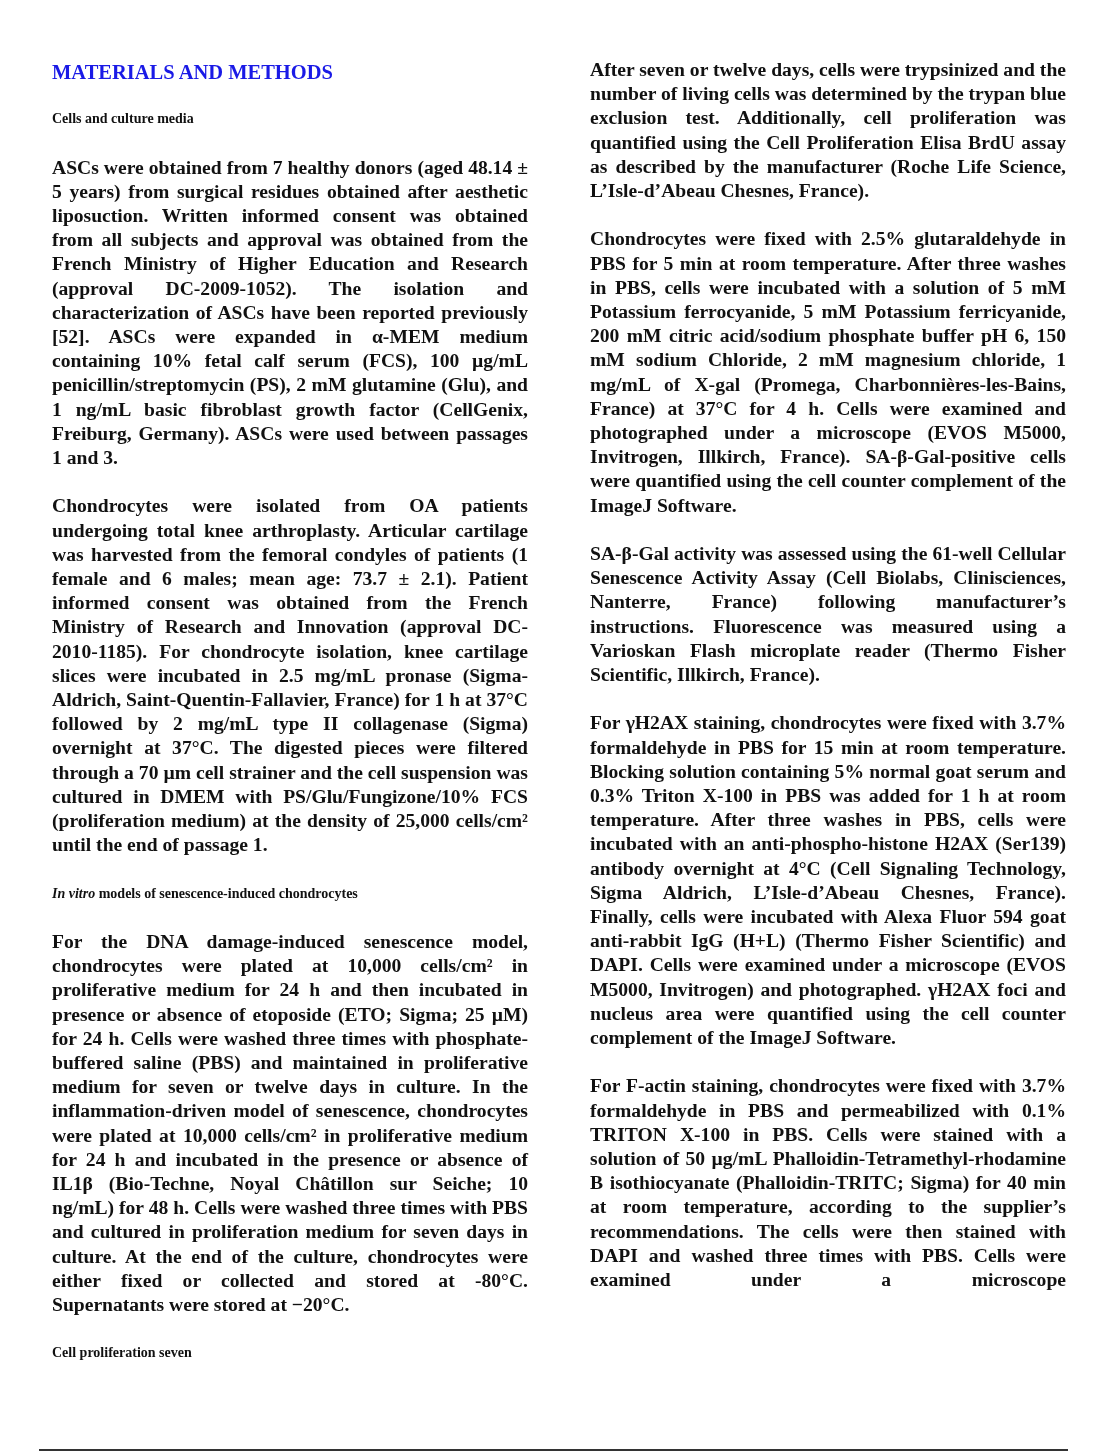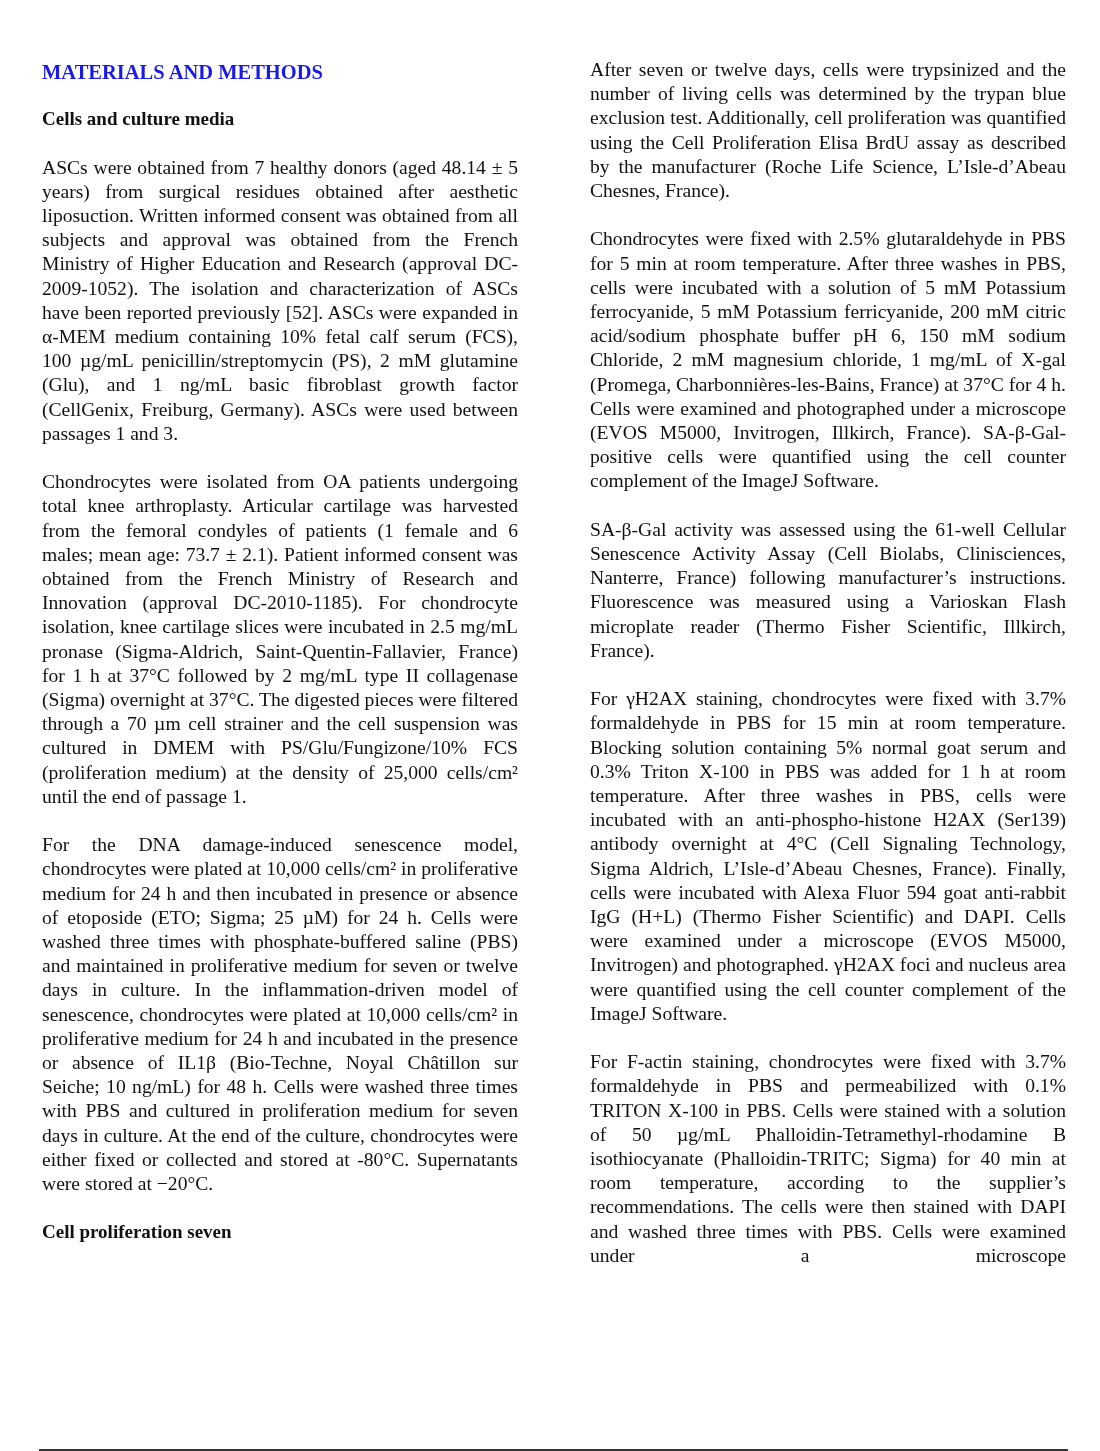--- a/index.html
+++ b/index.html
@@ -5,48 +5,49 @@
   html, body { margin: 0; padding: 0; background: #ffffff; }
   body {
     width: 1100px; height: 1451px; position: relative; overflow: hidden;
     font-family: "Liberation Serif", "DejaVu Serif", serif;
     color: #111111;
   }
   .col {
     position: absolute; top: 58px; width: 476px;
     font-size: 19.6px; line-height: 24.2px;
   }
-  .col-left { left: 42px; }
+  .col-left { left: 52px; }
   .col-right { left: 590px; }
   .section-title {
     font-weight: bold; color: #1a1ae6; font-size: 20.5px;
     margin: 2px 0 23px 0; letter-spacing: 0px;
   }
   .subhead {
-    font-weight: bold; font-size: 19px; margin: 0 0 24.2px 0;
+    font-weight: bold; font-size: 14px; margin: 0 0 24.2px 0;
   }
   .para {
-    margin: 0 0 24.2px 0; text-align: justify; text-align-last: left;
+    margin: 0 0 24.2px 0; text-align: justify; text-align-last: left; font-weight: bold;
   }
   .para.cut { text-align-last: justify; margin-bottom: 0; margin-top: 8px; }
   .it { font-style: italic; }
   sup { font-size: 12px; line-height: 0; vertical-align: 7px; }
   .rule {
     position: absolute; left: 39px; top: 1449px; width: 1029px; height: 2px;
     background: #333333;
   }
 </style>
 </head>
 <body>
 
 <div class="col col-left">
   <div class="section-title">MATERIALS AND METHODS</div>
   <div class="subhead">Cells and culture media</div>
   <p class="para">ASCs were obtained from 7 healthy donors (aged 48.14 ± 5 years) from surgical residues obtained after aesthetic liposuction. Written informed consent was obtained from all subjects and approval was obtained from the French Ministry of Higher Education and Research (approval DC-2009-1052). The isolation and characterization of ASCs have been reported previously [52]. ASCs were expanded in α-MEM medium containing 10% fetal calf serum (FCS), 100 µg/mL penicillin/streptomycin (PS), 2 mM glutamine (Glu), and 1 ng/mL basic fibroblast growth factor (CellGenix, Freiburg, Germany). ASCs were used between passages 1 and 3.</p>
   <p class="para">Chondrocytes were isolated from OA patients undergoing total knee arthroplasty. Articular cartilage was harvested from the femoral condyles of patients (1 female and 6 males; mean age: 73.7 ± 2.1). Patient informed consent was obtained from the French Ministry of Research and Innovation (approval DC-2010-1185). For chondrocyte isolation, knee cartilage slices were incubated in 2.5 mg/mL pronase (Sigma-Aldrich, Saint-Quentin-Fallavier, France) for 1 h at 37°C followed by 2 mg/mL type II collagenase (Sigma) overnight at 37°C. The digested pieces were filtered through a 70 µm cell strainer and the cell suspension was cultured in DMEM with PS/Glu/Fungizone/10% FCS (proliferation medium) at the density of 25,000 cells/cm² until the end of passage 1.</p>
+  <div class="subhead"><span class="it">In vitro</span><span> models of senescence-induced chondrocytes</span></div>
   <p class="para">For the DNA damage-induced senescence model, chondrocytes were plated at 10,000 cells/cm² in proliferative medium for 24 h and then incubated in presence or absence of etoposide (ETO; Sigma; 25 µM) for 24 h. Cells were washed three times with phosphate-buffered saline (PBS) and maintained in proliferative medium for seven or twelve days in culture. In the inflammation-driven model of senescence, chondrocytes were plated at 10,000 cells/cm² in proliferative medium for 24 h and incubated in the presence or absence of IL1β (Bio-Techne, Noyal Châtillon sur Seiche; 10 ng/mL) for 48 h. Cells were washed three times with PBS and cultured in proliferation medium for seven days in culture. At the end of the culture, chondrocytes were either fixed or collected and stored at -80°C. Supernatants were stored at −20°C.</p>
   <div class="subhead">Cell proliferation seven</div>
 </div>
 
 <div class="col col-right">
   <p class="para">After seven or twelve days, cells were trypsinized and the number of living cells was determined by the trypan blue exclusion test. Additionally, cell proliferation was quantified using the Cell Proliferation Elisa BrdU assay as described by the manufacturer (Roche Life Science, L’Isle-d’Abeau Chesnes, France).</p>
   <p class="para">Chondrocytes were fixed with 2.5% glutaraldehyde in PBS for 5 min at room temperature. After three washes in PBS, cells were incubated with a solution of 5 mM Potassium ferrocyanide, 5 mM Potassium ferricyanide, 200 mM citric acid/sodium phosphate buffer pH 6, 150 mM sodium Chloride, 2 mM magnesium chloride, 1 mg/mL of X-gal (Promega, Charbonnières-les-Bains, France) at 37°C for 4 h. Cells were examined and photographed under a microscope (EVOS M5000, Invitrogen, Illkirch, France). SA-β-Gal-positive cells were quantified using the cell counter complement of the ImageJ Software.</p>
   <p class="para">SA-β-Gal activity was assessed using the 61-well Cellular Senescence Activity Assay (Cell Biolabs, Clinisciences, Nanterre, France) following manufacturer’s instructions. Fluorescence was measured using a Varioskan Flash microplate reader (Thermo Fisher Scientific, Illkirch, France).</p>
   <p class="para">For γH2AX staining, chondrocytes were fixed with 3.7% formaldehyde in PBS for 15 min at room temperature. Blocking solution containing 5% normal goat serum and 0.3% Triton X-100 in PBS was added for 1 h at room temperature. After three washes in PBS, cells were incubated with an anti-phospho-histone H2AX (Ser139) antibody overnight at 4°C (Cell Signaling Technology, Sigma Aldrich, L’Isle-d’Abeau Chesnes, France). Finally, cells were incubated with Alexa Fluor 594 goat anti-rabbit IgG (H+L) (Thermo Fisher Scientific) and DAPI. Cells were examined under a microscope (EVOS M5000, Invitrogen) and photographed. γH2AX foci and nucleus area were quantified using the cell counter complement of the ImageJ Software.</p>
   <p class="para cut">For F-actin staining, chondrocytes were fixed with 3.7% formaldehyde in PBS and permeabilized with 0.1% TRITON X-100 in PBS. Cells were stained with a solution of 50 µg/mL Phalloidin-Tetramethyl-rhodamine B isothiocyanate (Phalloidin-TRITC; Sigma) for 40 min at room temperature, according to the supplier’s recommendations. The cells were then stained with DAPI and washed three times with PBS. Cells were examined under a microscope</p>

